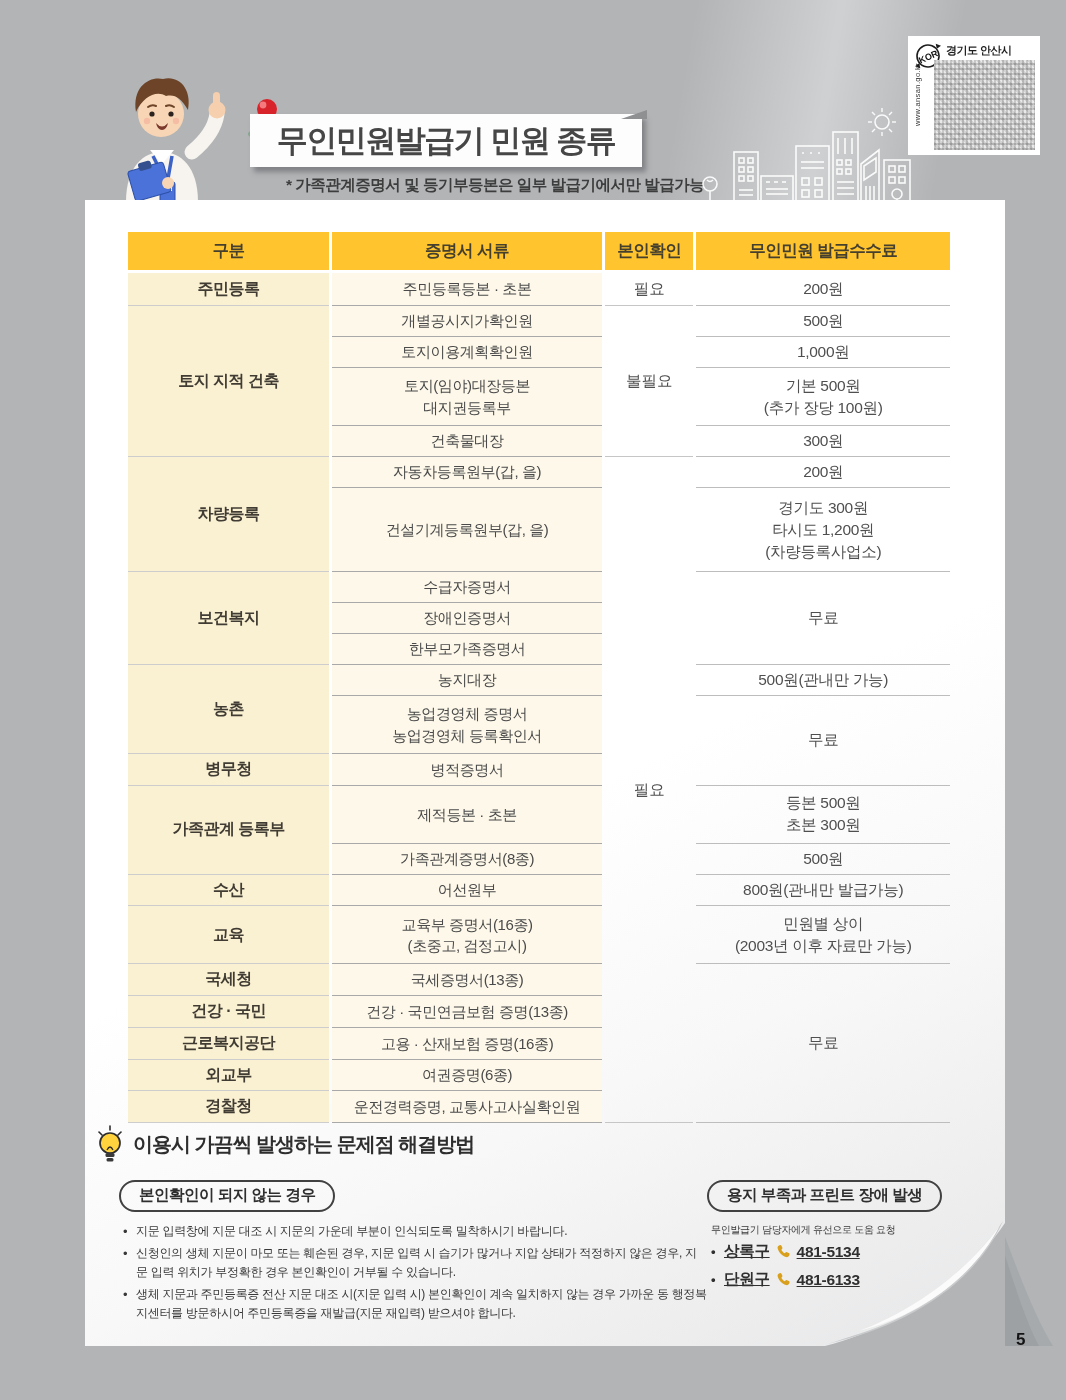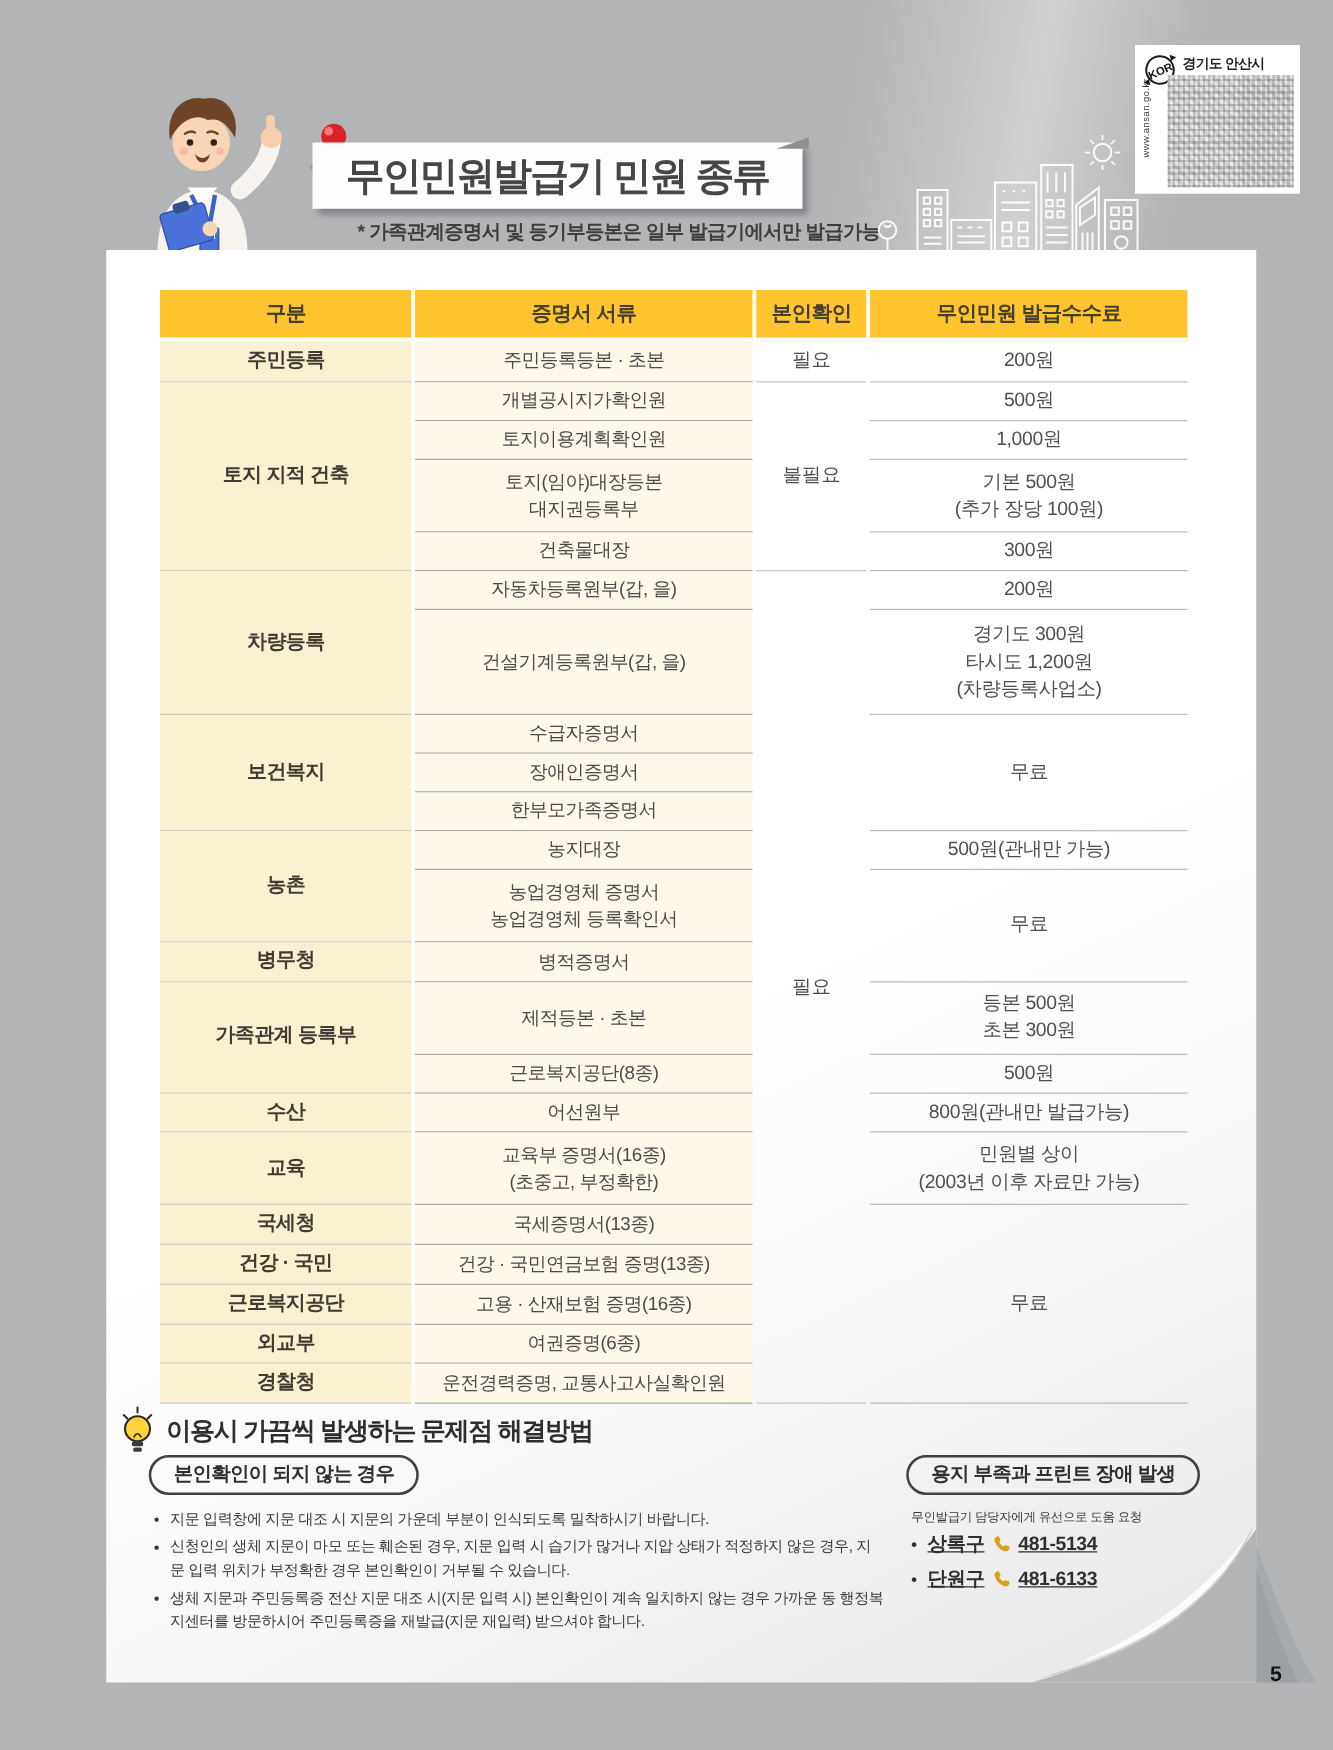--- a/index.html
+++ b/index.html
@@ -91,21 +91,21 @@
   td.cert   { background:#fdf8e9; font-size:15px; color:#4a4a4a; border-bottom:1px solid #a9a9a9; letter-spacing:-0.4px; }
   td.confirm{ font-size:15.5px; color:#4f4f4f; border-bottom:1px solid #c6c6c6; }
   td.fee    { font-size:15.5px; color:#4f4f4f; border-bottom:1px solid #bdbdbd; letter-spacing:-0.3px; }
   tbody tr { height:31px; }
   tr.h33 { height:33px; } tr.h58 { height:58px; } tr.h84 { height:84px; }
 
   
   .tips { position:absolute; left:10px; top:924px; width:900px; }
   .tips-head { display:flex; align-items:center; gap:8px; }
   .tips-title { font-size:20px; font-weight:800; color:#2e2e2e; letter-spacing:-1px; }
-  .tips-cols { display:flex; gap:18px; margin-top:0; }
+  .tips-cols { display:flex; margin-top:16px; }
   .col-left { width:588px; margin-left:24px; }
   .col-right { flex:1; }
   .pill {
     display:inline-block; border:2px solid #414141; border-radius:18px;
     padding:3px 18px 4px; font-size:15.5px; font-weight:700; color:#2f2f2f;
     letter-spacing:-0.5px; background:transparent;
   }
   ul.bullets { list-style:none; margin:10px 0 0 4px; padding:0; }
   ul.bullets li {
     position:relative; padding-left:13px; margin-bottom:3px;
@@ -332,32 +332,32 @@
         <td class="group">병무청</td>
         <td class="cert">병적증명서</td>
       </tr>
       <tr class="h58">
         <td class="group" rowspan="2">가족관계 등록부</td>
         <td class="cert">제적등본 · 초본</td>
         <td class="fee">등본 500원
 초본 300원</td>
       </tr>
       <tr>
-        <td class="cert">근로복지공단(8종)</td>
+        <td class="cert">가족관계증명서(8종)</td>
         <td class="fee">500원</td>
       </tr>
       <tr>
         <td class="group">수산</td>
         <td class="cert">어선원부</td>
         <td class="fee">800원(관내만 발급가능)</td>
       </tr>
       <tr class="h58">
         <td class="group">교육</td>
         <td class="cert">교육부 증명서(16종)
-(초중고, 부정확한)</td>
+(초중고, 검정고시)</td>
         <td class="fee">민원별 상이
 (2003년 이후 자료만 가능)</td>
       </tr>
       <tr>
         <td class="group">국세청</td>
         <td class="cert">국세증명서(13종)</td>
         <td class="fee" rowspan="5">무료</td>
       </tr>
       <tr>
         <td class="group">건강 · 국민</td>

